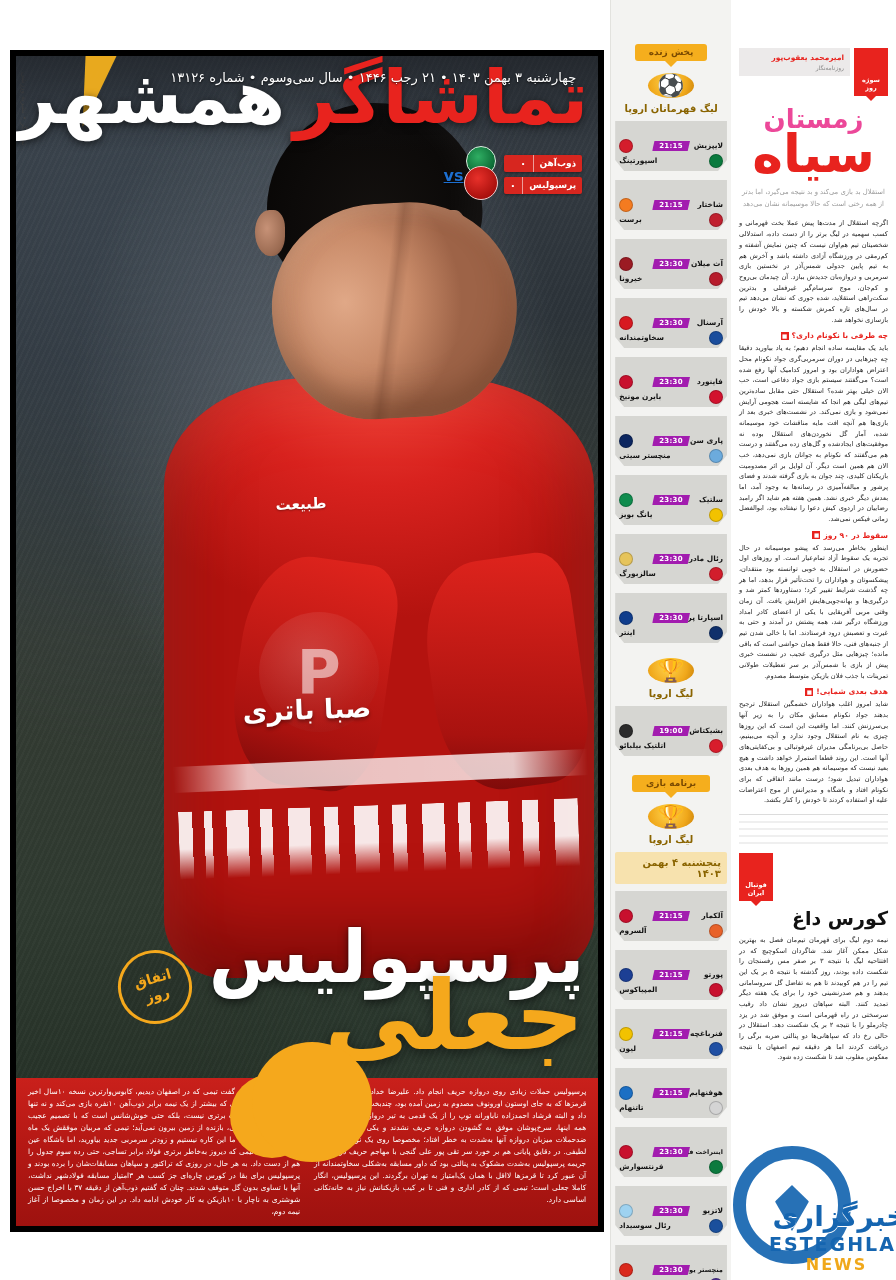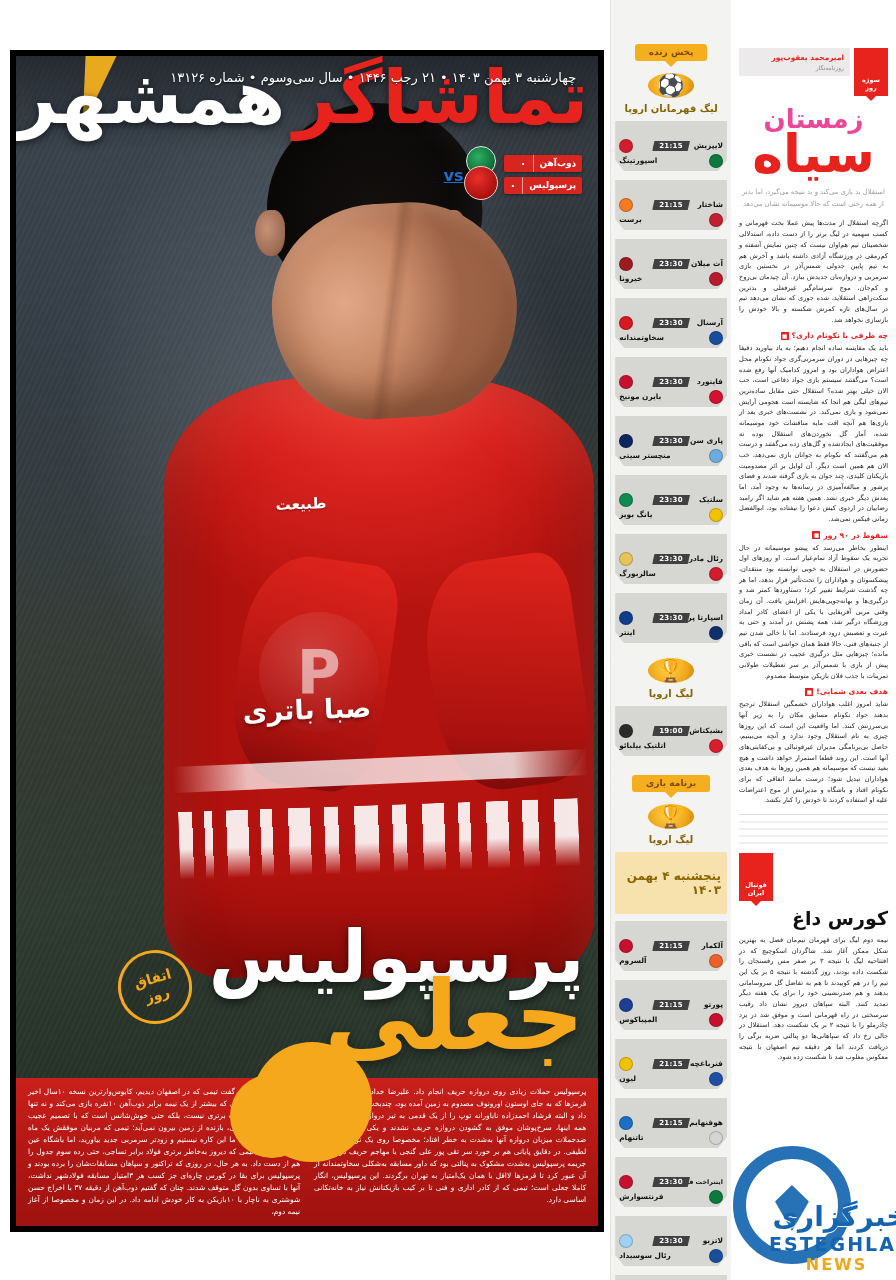--- a/index.html
+++ b/index.html
@@ -354,22 +354,22 @@
     background: radial-gradient(circle at 44% 36%, #ffd34d, #f0a81b 62%, #c87f08);
     display:flex;align-items:center;justify-content:center;
     color:#6b4400; font-size:22px;
     margin:6px 0 1px;
   }
   .comp-name{
     align-self:center; color:#8a6400; font-size:10px; font-weight:bold;
     margin-bottom:3px;
   }
   .comp-date{
-    align-self:center; color:#8a6400; font-size:12px; font-weight:bold;
-    background:#f7e2ae; border-radius:2px; padding:17px 6px;
+    align-self:center; color:#8a6400; font-size:10px; font-weight:bold;
+    background:#f7e2ae; border-radius:2px; padding:5px 6px;
     margin-bottom:3px;
   }
 
   .match{
     position:relative;
     background:#d6d6d2;
     margin-bottom:5px;
     padding:17px 3px 3px;
     clip-path: polygon(0 0, 100% 0, 100% 78%, 92% 100%, 8% 100%, 0 78%);
   }
@@ -380,21 +380,21 @@
   .m-row.away{ flex-direction:row-reverse; }
   .m-team{ font-size:7.4px; font-weight:bold; color:#141414; white-space:nowrap; }
   .m-logo{
     width:14px;height:14px;border-radius:50%;
     border:1px solid rgba(0,0,0,.2);
     flex:0 0 auto;
   }
   .m-time{
     position:absolute; left:50%; top:50%;
     transform:translate(-50%,-50%);
-    background:#404040; color:#fff;
+    background:#a21caf; color:#fff;
     font-size:7px; font-weight:bold;
     padding:1px 7px;
     clip-path: polygon(6% 0, 100% 0, 94% 100%, 0 100%);
     letter-spacing:.3px;
   }
 
   
   .left-col{
     width:168px; height:1280px;
     background:#ffffff;

